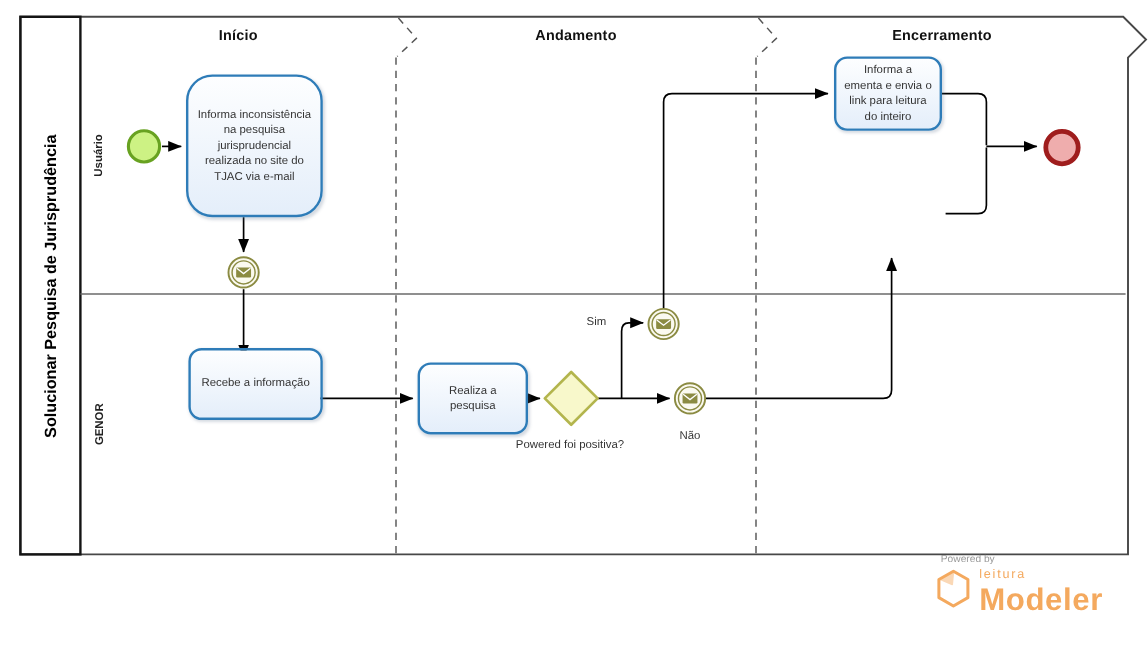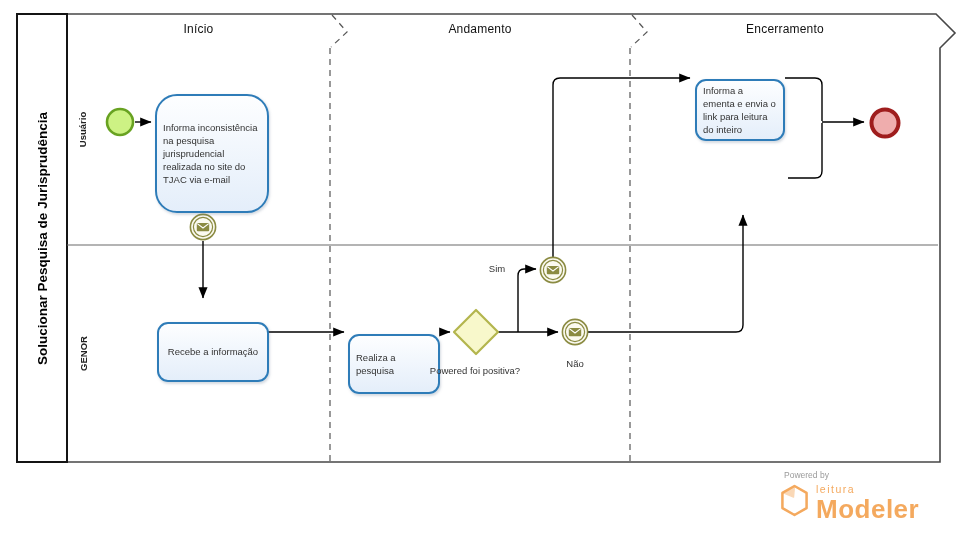--- a/index.html
+++ b/index.html
@@ -9,33 +9,33 @@
     --msg-stroke:#8b8b42; --msg-fill:#fbfaf0;
     --gw-fill:#f8f8cb; --gw-stroke:#b3b54d;
     --frame:#474747; --frame-dark:#141414; --connector:#000000;
     --text:#333333; --brand-orange:#f4a95e; --powered-gray:#9a9a9a;
   }
   *{margin:0;padding:0;box-sizing:border-box;}
   body{background:#fff;font-family:"Liberation Sans",sans-serif;}
   .canvas{position:relative;width:957px;height:557px;background:#fff;overflow:hidden;}
   .layer{position:absolute;left:0;top:0;width:957px;height:557px;}
   .abs{position:absolute;}
-  .phase-label{position:absolute;top:22px;text-align:center;font-weight:normal;
+  .phase-label{position:absolute;top:22px;text-align:center;font-weight:bold;
     font-size:12px;color:#111;letter-spacing:.2px;}
   .vlabel{display:flex;align-items:center;justify-content:center;}
   .vlabel span{transform:rotate(-90deg);white-space:nowrap;}
   .pool-title span{font-weight:bold;font-size:13.5px;color:#000;}
   .lane-label span{font-weight:bold;font-size:9.5px;color:#222;}
   .task{position:absolute;border:2px solid var(--task-border);border-radius:11px;
     background:linear-gradient(180deg,var(--task-fill-top) 0%,var(--task-fill-bot) 100%);
-    display:flex;align-items:center;justify-content:center;text-align:left;
+    display:flex;align-items:center;justify-content:center;text-align:center;
     font-size:9.5px;line-height:1.38;color:var(--text);padding:3px 6px;
-    box-shadow:1px 1.5px 2.5px rgba(90,110,140,.25);margin-top:32px;}
+    box-shadow:1px 1.5px 2.5px rgba(90,110,140,.25);}
   .edge-label{position:absolute;font-size:9.5px;color:#333;text-align:center;}
-  .logo{position:absolute;left:780px;top:470px;width:160px;}
+  .logo{position:absolute;left:780px;top:460px;width:160px;}
   .powered{font-size:8.5px;color:var(--powered-gray);margin-left:4px;}
   .brandrow{display:flex;align-items:flex-start;margin-top:4px;}
   .brandtxt{margin-left:7px;line-height:1;}
   .bizagi{font-size:10.5px;color:var(--brand-orange);letter-spacing:1.5px;}
   .modeler{font-size:26px;font-weight:700;color:var(--brand-orange);letter-spacing:.5px;margin-top:1px;}
   svg{display:block;}
 </style>
 </head>
 <body>
 

